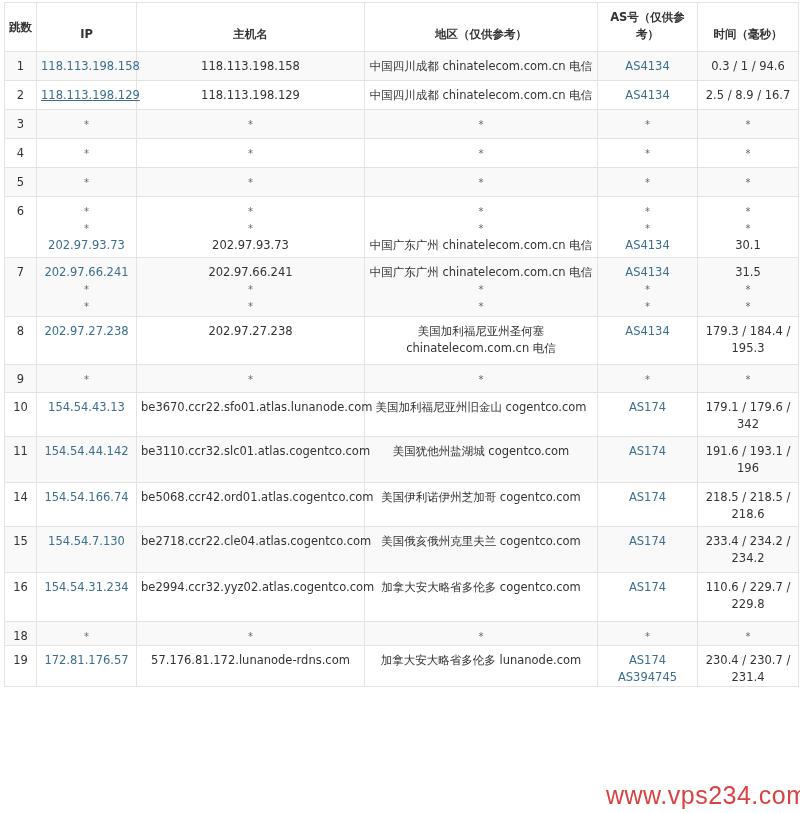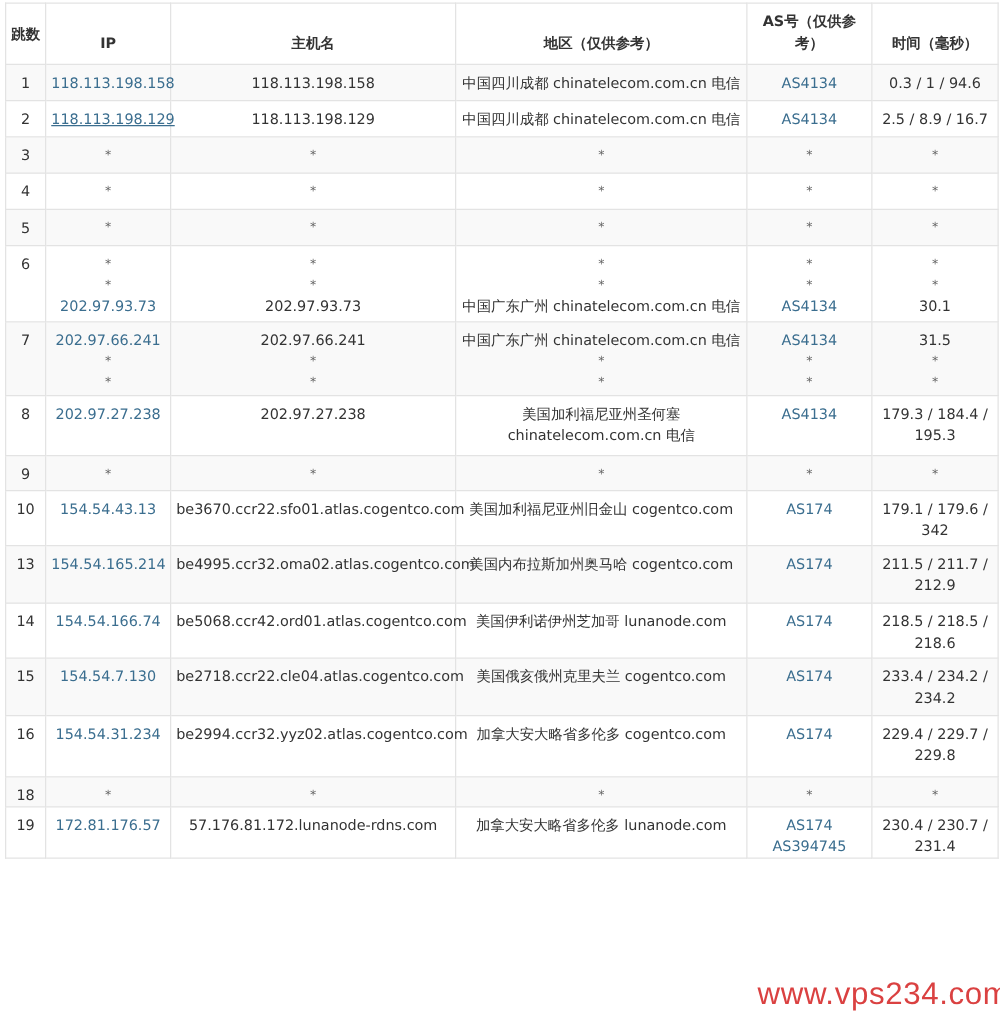--- a/index.html
+++ b/index.html
@@ -225,60 +225,60 @@
         <td class="tm">
           <span class="line star">*</span>
         </td>
       </tr>
       <tr style="height: 44px;">
         <td class="hop">10</td>
         <td class="ipc">
           <span class="line ip">154.54.43.13</span>
         </td>
         <td class="hn">
-          <span class="line">be3670.ccr22.sfo01.atlas.cogentco.com</span>
+          <span class="line">be3670.ccr22.sfo01.atlas.lunanode.com</span>
         </td>
         <td class="rg">
           <span class="line">美国加利福尼亚州旧金山 cogentco.com</span>
         </td>
         <td class="asc">
           <span class="line as">AS174</span>
         </td>
         <td class="tm">
           <span class="line">179.1 / 179.6 / 342</span>
         </td>
       </tr>
       <tr style="height: 46px;">
-        <td class="hop">13</td>
-        <td class="ipc">
-          <span class="line ip">154.54.165.214</span>
-        </td>
-        <td class="hn">
-          <span class="line">be4995.ccr32.oma02.atlas.cogentco.com</span>
-        </td>
-        <td class="rg">
-          <span class="line">美国内布拉斯加州奥马哈 cogentco.com</span>
-        </td>
-        <td class="asc">
-          <span class="line as">AS174</span>
-        </td>
-        <td class="tm">
-          <span class="line">211.5 / 211.7 / 212.9</span>
+        <td class="hop">11</td>
+        <td class="ipc">
+          <span class="line ip">154.54.44.142</span>
+        </td>
+        <td class="hn">
+          <span class="line">be3110.ccr32.slc01.atlas.cogentco.com</span>
+        </td>
+        <td class="rg">
+          <span class="line">美国犹他州盐湖城 cogentco.com</span>
+        </td>
+        <td class="asc">
+          <span class="line as">AS174</span>
+        </td>
+        <td class="tm">
+          <span class="line">191.6 / 193.1 / 196</span>
         </td>
       </tr>
       <tr style="height: 44px;">
         <td class="hop">14</td>
         <td class="ipc">
           <span class="line ip">154.54.166.74</span>
         </td>
         <td class="hn">
           <span class="line">be5068.ccr42.ord01.atlas.cogentco.com</span>
         </td>
         <td class="rg">
-          <span class="line">美国伊利诺伊州芝加哥 lunanode.com</span>
+          <span class="line">美国伊利诺伊州芝加哥 cogentco.com</span>
         </td>
         <td class="asc">
           <span class="line as">AS174</span>
         </td>
         <td class="tm">
           <span class="line">218.5 / 218.5 / 218.6</span>
         </td>
       </tr>
       <tr style="height: 46px;">
         <td class="hop">15</td>
@@ -306,21 +306,21 @@
         <td class="hn">
           <span class="line">be2994.ccr32.yyz02.atlas.cogentco.com</span>
         </td>
         <td class="rg">
           <span class="line">加拿大安大略省多伦多 cogentco.com</span>
         </td>
         <td class="asc">
           <span class="line as">AS174</span>
         </td>
         <td class="tm">
-          <span class="line">229.4 / 229.7 / 229.8</span>
+          <span class="line">110.6 / 229.7 / 229.8</span>
         </td>
       </tr>
       <tr style="height: 19px;">
         <td class="hop">18</td>
         <td class="ipc">
           <span class="line star">*</span>
         </td>
         <td class="hn">
           <span class="line star">*</span>
         </td>

